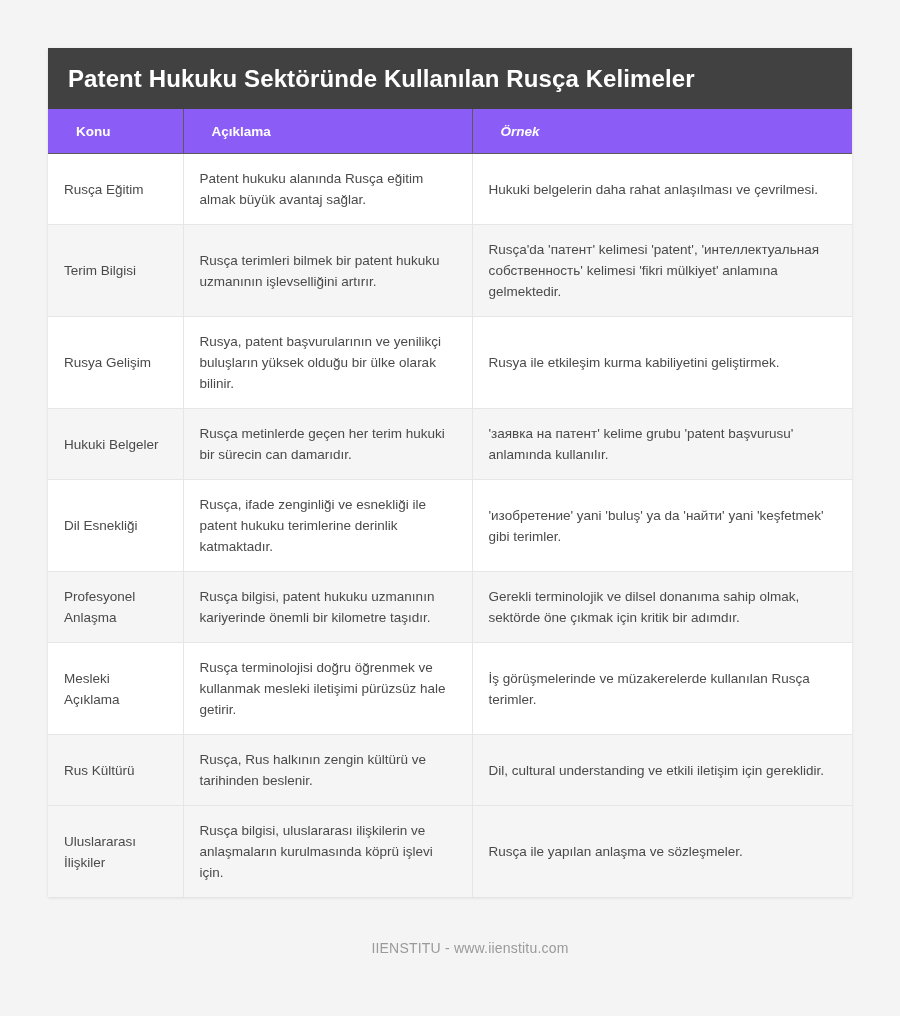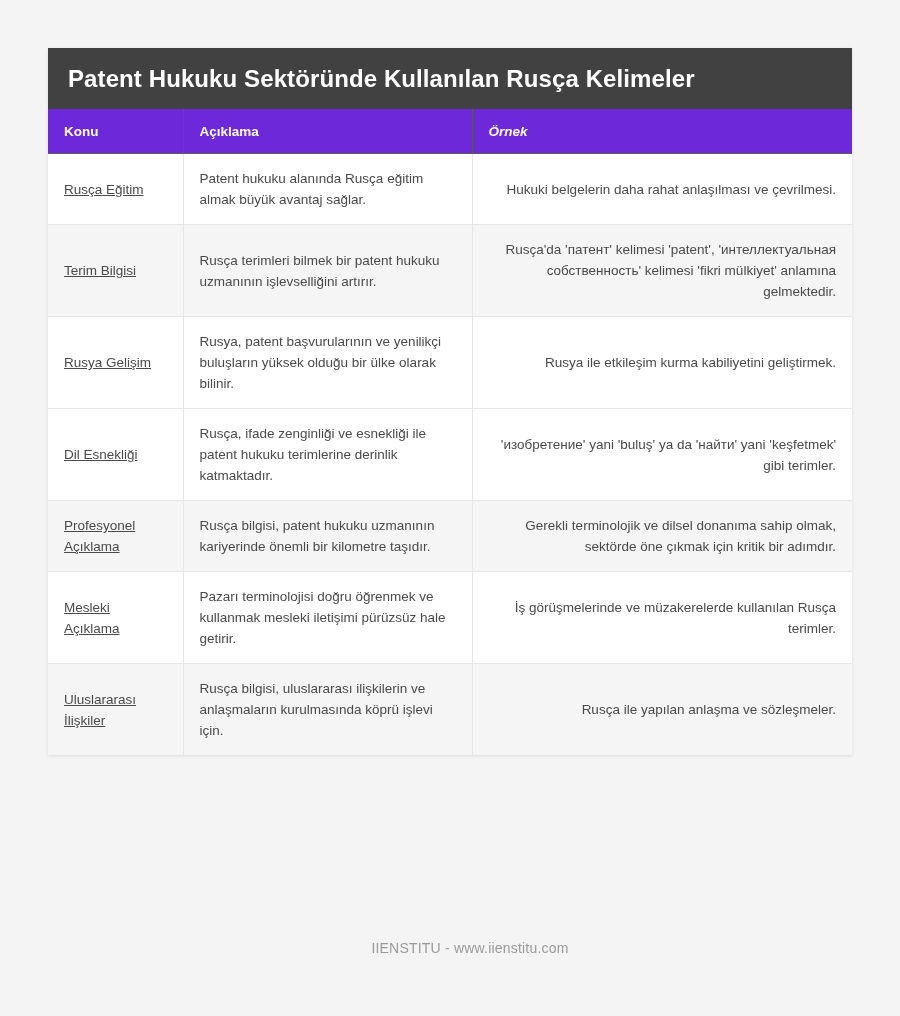--- a/index.html
+++ b/index.html
@@ -43,26 +43,26 @@
     white-space: nowrap;
     overflow: hidden;
   }
   table.data-table {
     border-collapse: collapse;
     width: 804px;
     table-layout: fixed;
     font-size: 13.5px;
   }
   table.data-table thead th {
-    background: #6d28d9;
+    background: #8b5cf6;
     color: #ffffff;
     font-weight: bold;
     font-size: 13.5px;
     text-align: left;
-    padding: 15px 16px 14px 16px;
+    padding: 15px 16px 14px 28px;
     border-right: 1px solid #5a5a5a;
     border-bottom: 1px solid #5a5a5a;
     vertical-align: middle;
     box-sizing: border-box;
   }
   table.data-table thead th:last-child {
     border-right: none;
     font-style: italic;
   }
   table.data-table tbody td {
@@ -71,38 +71,36 @@
     line-height: 21px;
     padding: 14px 16px 14px 16px;
     border-right: 1px solid #e6e6e6;
     border-bottom: 1px solid #e6e6e6;
     vertical-align: middle;
     box-sizing: border-box;
     background: transparent;
   }
   table.data-table tbody td:last-child {
     border-right: none;
-    text-align: right;
   }
   table.data-table tbody tr:last-child td {
     border-bottom: none;
   }
   table.data-table tbody tr.odd-row {
     background: #ffffff;
   }
   table.data-table tbody tr.even-row {
     background: #f5f5f5;
   }
   .col-topic   { width: 135px; }
   .col-desc    { width: 289px; }
   .col-example { width: 380px; }
 
   td.cell-topic {
     color: #4a4a4a;
-    text-decoration: underline;
   }
   .footer {
     position: absolute;
     left: 0;
     top: 940px;
     width: 900px;
     text-align: center;
     color: #9a9a9a;
     font-size: 14px;
     letter-spacing: 0.2px;
@@ -140,34 +138,44 @@
           <tr class="even-row">
             <td class="cell-topic">Terim Bilgisi</td>
             <td class="cell-desc">Rusça terimleri bilmek bir patent hukuku uzmanının işlevselliğini artırır.</td>
             <td class="cell-example">Rusça'da 'патент' kelimesi 'patent', 'интеллектуальная собственность' kelimesi 'fikri mülkiyet' anlamına gelmektedir.</td>
           </tr>
           <tr class="odd-row">
             <td class="cell-topic">Rusya Gelişim</td>
             <td class="cell-desc">Rusya, patent başvurularının ve yenilikçi buluşların yüksek olduğu bir ülke olarak bilinir.</td>
             <td class="cell-example">Rusya ile etkileşim kurma kabiliyetini geliştirmek.</td>
           </tr>
+          <tr class="even-row">
+            <td class="cell-topic">Hukuki Belgeler</td>
+            <td class="cell-desc">Rusça metinlerde geçen her terim hukuki bir sürecin can damarıdır.</td>
+            <td class="cell-example">'заявка на патент' kelime grubu 'patent başvurusu' anlamında kullanılır.</td>
+          </tr>
           <tr class="odd-row">
             <td class="cell-topic">Dil Esnekliği</td>
             <td class="cell-desc">Rusça, ifade zenginliği ve esnekliği ile patent hukuku terimlerine derinlik katmaktadır.</td>
             <td class="cell-example">'изобретение' yani 'buluş' ya da 'найти' yani 'keşfetmek' gibi terimler.</td>
           </tr>
           <tr class="even-row">
-            <td class="cell-topic">Profesyonel Açıklama</td>
+            <td class="cell-topic">Profesyonel Anlaşma</td>
             <td class="cell-desc">Rusça bilgisi, patent hukuku uzmanının kariyerinde önemli bir kilometre taşıdır.</td>
             <td class="cell-example">Gerekli terminolojik ve dilsel donanıma sahip olmak, sektörde öne çıkmak için kritik bir adımdır.</td>
           </tr>
           <tr class="odd-row">
             <td class="cell-topic">Mesleki Açıklama</td>
-            <td class="cell-desc">Pazarı terminolojisi doğru öğrenmek ve kullanmak mesleki iletişimi pürüzsüz hale getirir.</td>
+            <td class="cell-desc">Rusça terminolojisi doğru öğrenmek ve kullanmak mesleki iletişimi pürüzsüz hale getirir.</td>
             <td class="cell-example">İş görüşmelerinde ve müzakerelerde kullanılan Rusça terimler.</td>
+          </tr>
+          <tr class="even-row">
+            <td class="cell-topic">Rus Kültürü</td>
+            <td class="cell-desc">Rusça, Rus halkının zengin kültürü ve tarihinden beslenir.</td>
+            <td class="cell-example">Dil, cultural understanding ve etkili iletişim için gereklidir.</td>
           </tr>
           <tr class="even-row">
             <td class="cell-topic">Uluslararası İlişkiler</td>
             <td class="cell-desc">Rusça bilgisi, uluslararası ilişkilerin ve anlaşmaların kurulmasında köprü işlevi için.</td>
             <td class="cell-example">Rusça ile yapılan anlaşma ve sözleşmeler.</td>
           </tr>
         </tbody>
     </table>
 
   </div>

